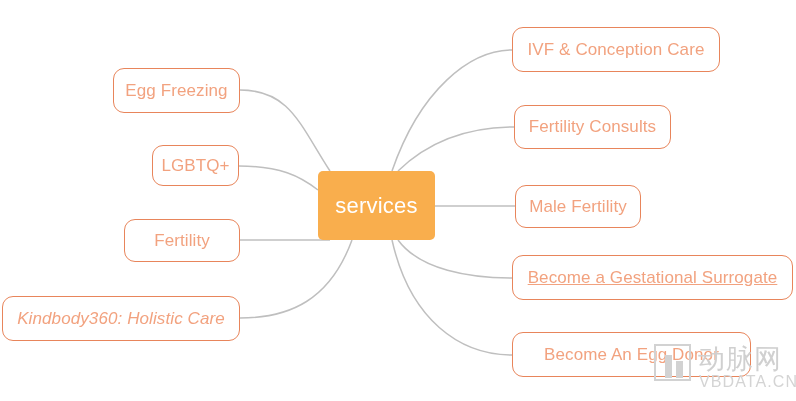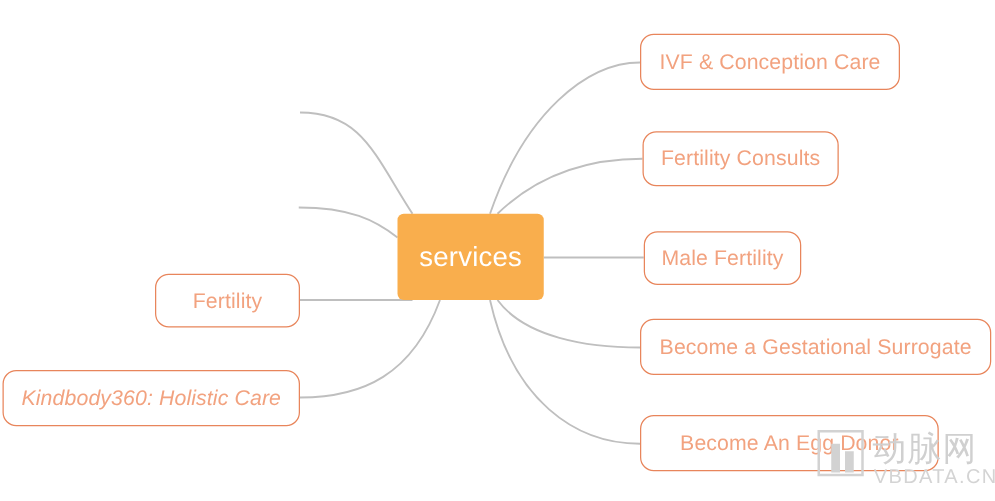--- a/index.html
+++ b/index.html
@@ -115,21 +115,27 @@
       <path d="M515,206 C490,206 460,206 435,206"></path>
       <path d="M512,278 C470,278 420,270 398,240"></path>
       <path d="M512,355 C460,355 410,320 392,240"></path>
     </g>
   </svg>
 
   <div class="hub" style="left:318px; top:171px; width:117px; height:69px;">
     <span>services</span>
   </div>
 
+  <div class="node" style="left:113px; top:68px; width:127px; height:45px;">
+    <span>Egg Freezing</span>
+  </div>
 
+  <div class="node" style="left:152px; top:145px; width:87px; height:41px;">
+    <span>LGBTQ+</span>
+  </div>
 
   <div class="node" style="left:124px; top:219px; width:116px; height:43px;">
     <span>Fertility</span>
   </div>
 
   <div class="node" style="left:2px; top:296px; width:238px; height:45px;font-style:italic;">
     <span>Kindbody360: Holistic Care</span>
   </div>
 
   <div class="node" style="left:514px; top:105px; width:157px; height:44px;">
@@ -137,21 +143,21 @@
   </div>
 
   <div class="node" style="left:512px; top:27px; width:208px; height:45px;">
     <span>IVF &amp; Conception Care</span>
   </div>
 
   <div class="node" style="left:515px; top:185px; width:126px; height:43px;">
     <span>Male Fertility</span>
   </div>
 
-  <div class="node" style="left:512px; top:255px; width:281px; height:45px;">
+  <div class="node" style="left:512px; top:255px; width:281px; height:45px;text-decoration:underline;">
     <span>Become a Gestational Surrogate</span>
   </div>
 
   <div class="node" style="left:512px; top:332px; width:239px; height:45px;">
     <span>Become An Egg Donor</span>
   </div>
 
   <div id="watermark">
     <div class="wm-logo">
       <div class="wm-bar b1"></div>

